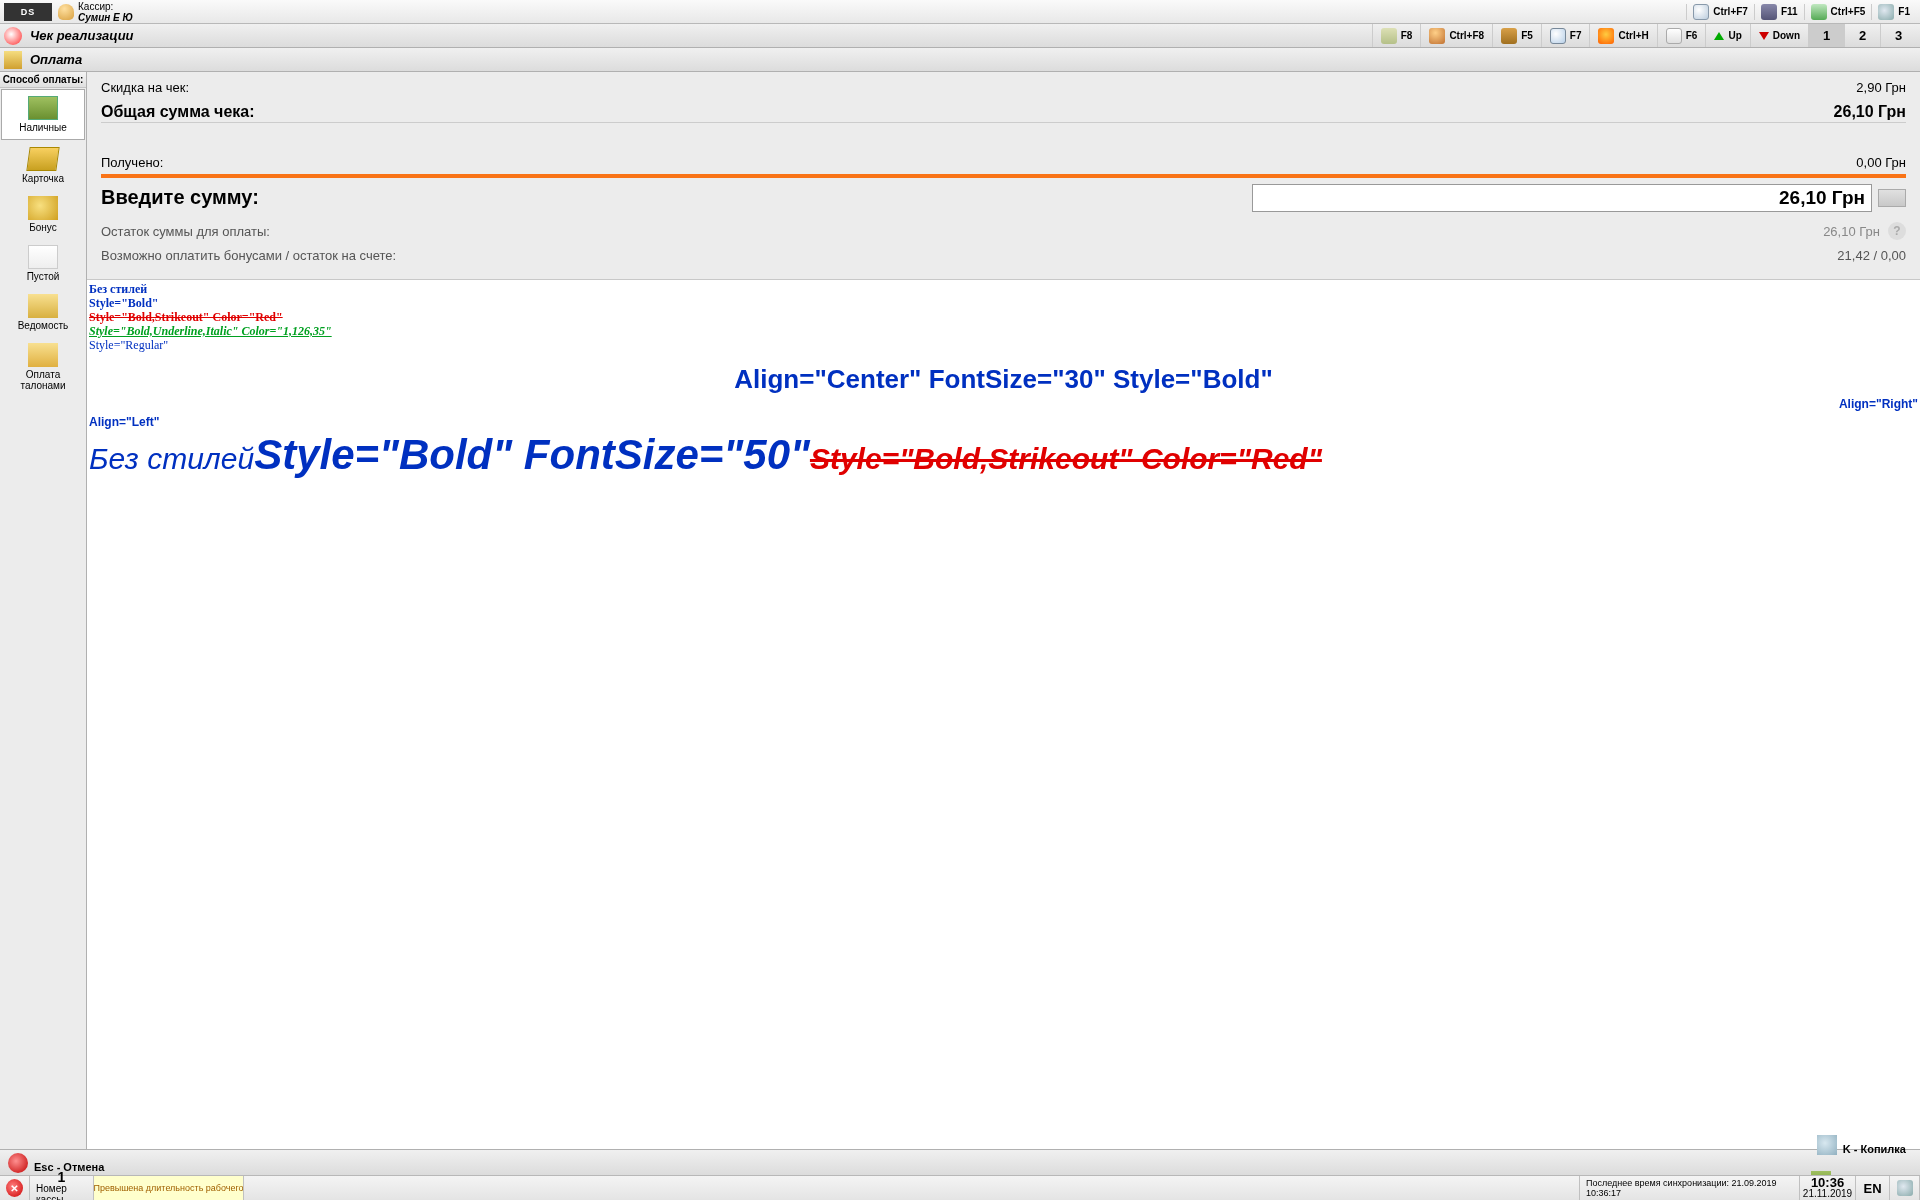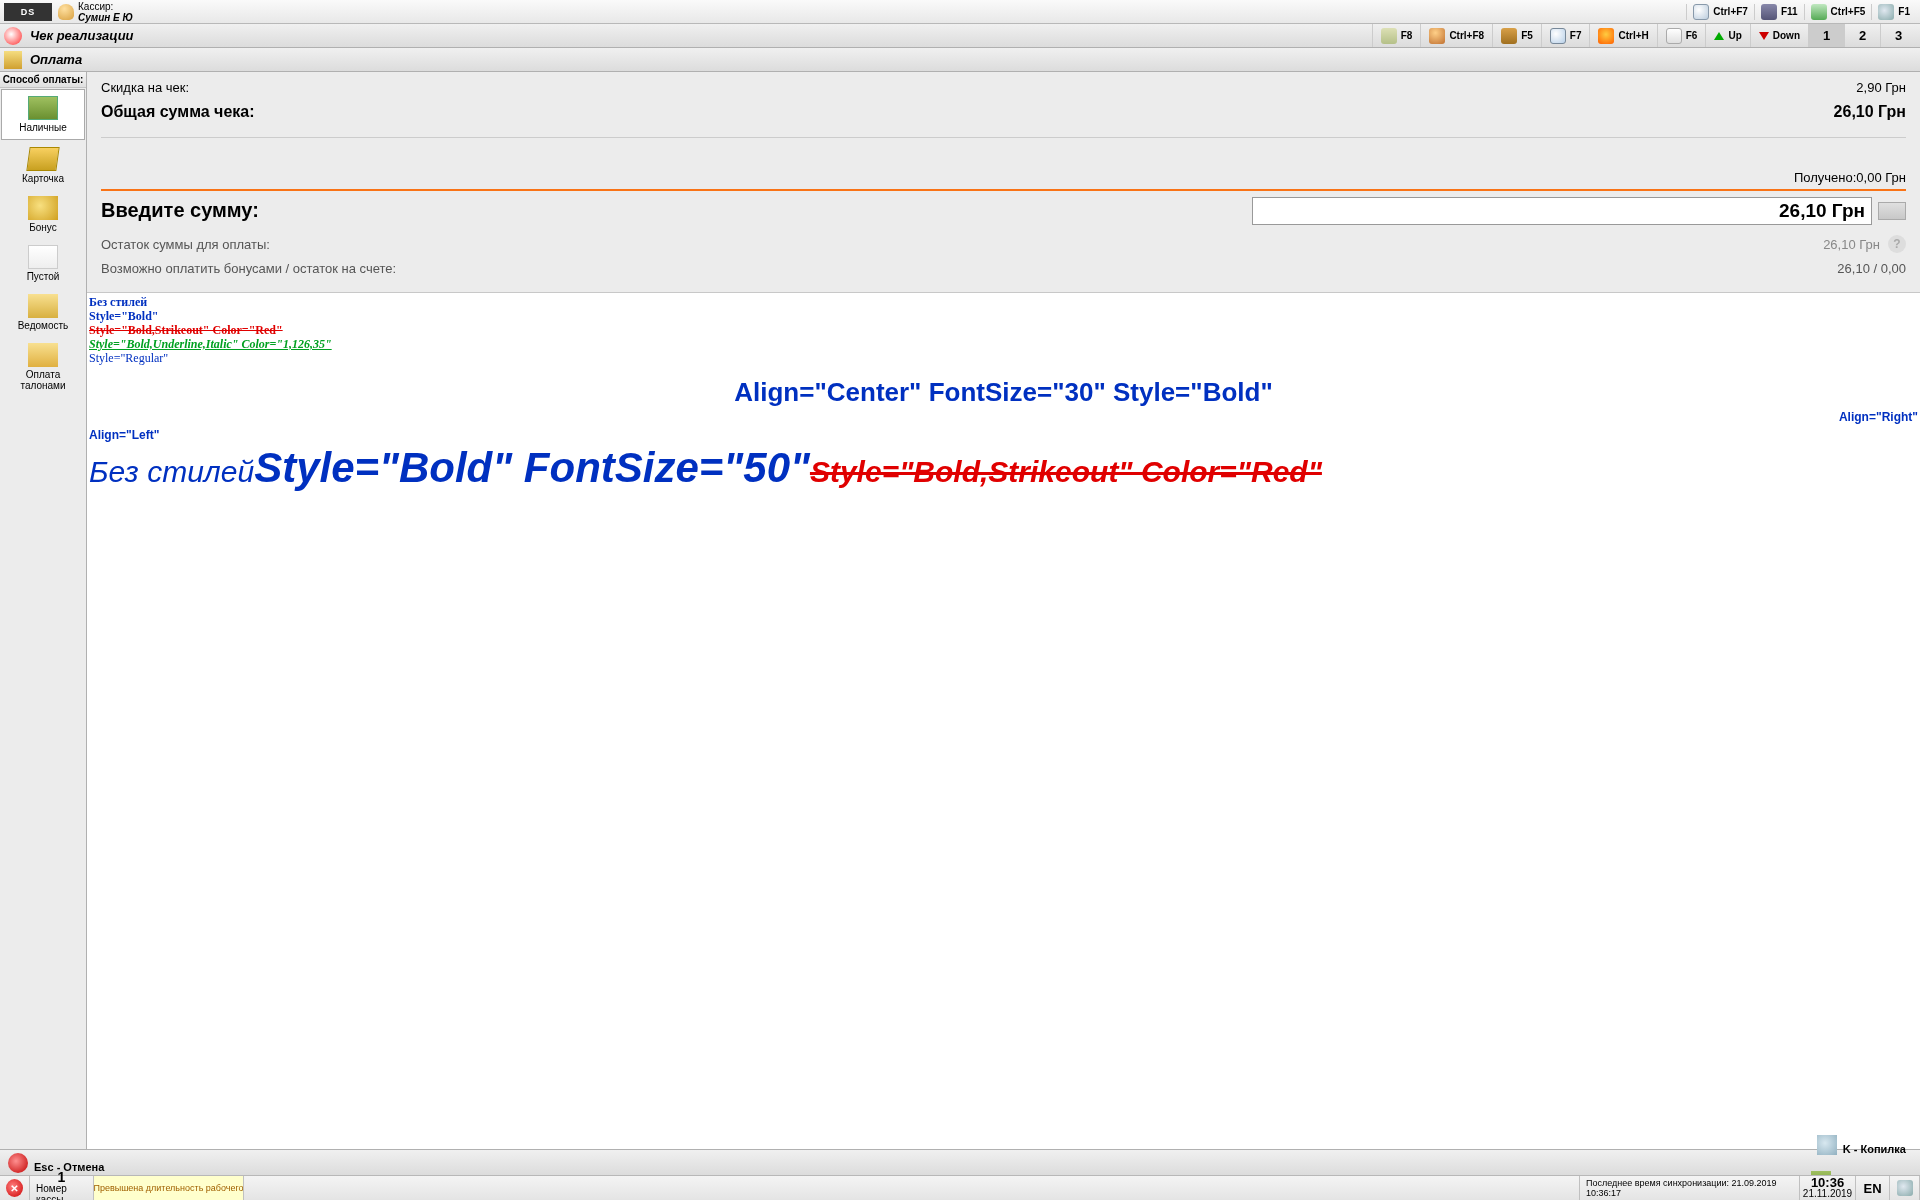--- a/index.html
+++ b/index.html
@@ -122,23 +122,23 @@
 .content {
   flex:1;
   background:#ececec;
   display:flex; flex-direction:column;
   overflow:hidden;
 }
 .summary {
   padding: 4px 14px 6px 14px;
 }
 .sum-row { display:flex; justify-content:space-between; align-items:baseline; padding: 4px 0; font-size:13px;}
-.sum-row.total { font-weight:bold; font-size:16px; border-bottom:1px solid #ccc; padding-bottom:16px;}
+.sum-row.total { font-weight:bold; font-size:16px; border-bottom:1px solid #ccc; padding-bottom:1px;}
 .sum-row.enter { font-weight:bold; font-size:20px; padding:6px 0;}
-.sum-row.got { border-bottom:2px solid #f97316;justify-content:flex-end;}
+.sum-row.got { border-bottom:4px solid #f97316;}
 .amount-input-wrap { display:flex; align-items:center; gap:6px;}
 .amount-input {
   width: 620px; height:28px;
   border:1px solid #999; background:#fff;
   font-size:19px; font-weight:bold; text-align:right;
   padding: 0 6px;
 }
 .money-ico { width:28px; height:18px; background: linear-gradient(#e0e0e0,#c8c8c8); border:1px solid #aaa;}
 .sum-row.rest { font-size:13px; color:#555;align-items:center;}
 .sum-row.rest .v { color:#888;}
@@ -328,21 +328,21 @@
       </div>
       <div class="sum-row rest">
         <span>Остаток суммы для оплаты:</span>
         <span style="display:flex;align-items:center;gap:8px;">
           <span class="v">26,10 Грн</span>
           <span class="q-ico">?</span>
         </span>
       </div>
       <div class="sum-row rest">
         <span>Возможно оплатить бонусами / остаток на счете:</span>
-        <span>26,10 / 0,00</span>
+        <span>21,42 / 0,00</span>
       </div>
     </div>
 
     <div class="styles-area">
       <div class="sa-l sa-blue">Без стилей</div>
       <div class="sa-l sa-blue">Style="Bold"</div>
       <div class="sa-l sa-red">Style="Bold,Strikeout" Color="Red"</div>
       <div class="sa-l sa-green">Style="Bold,Underline,Italic" Color="1,126,35"</div>
       <div class="sa-l sa-reg">Style="Regular"</div>
       <div class="sa-big-center">Align="Center" FontSize="30" Style="Bold"</div>

